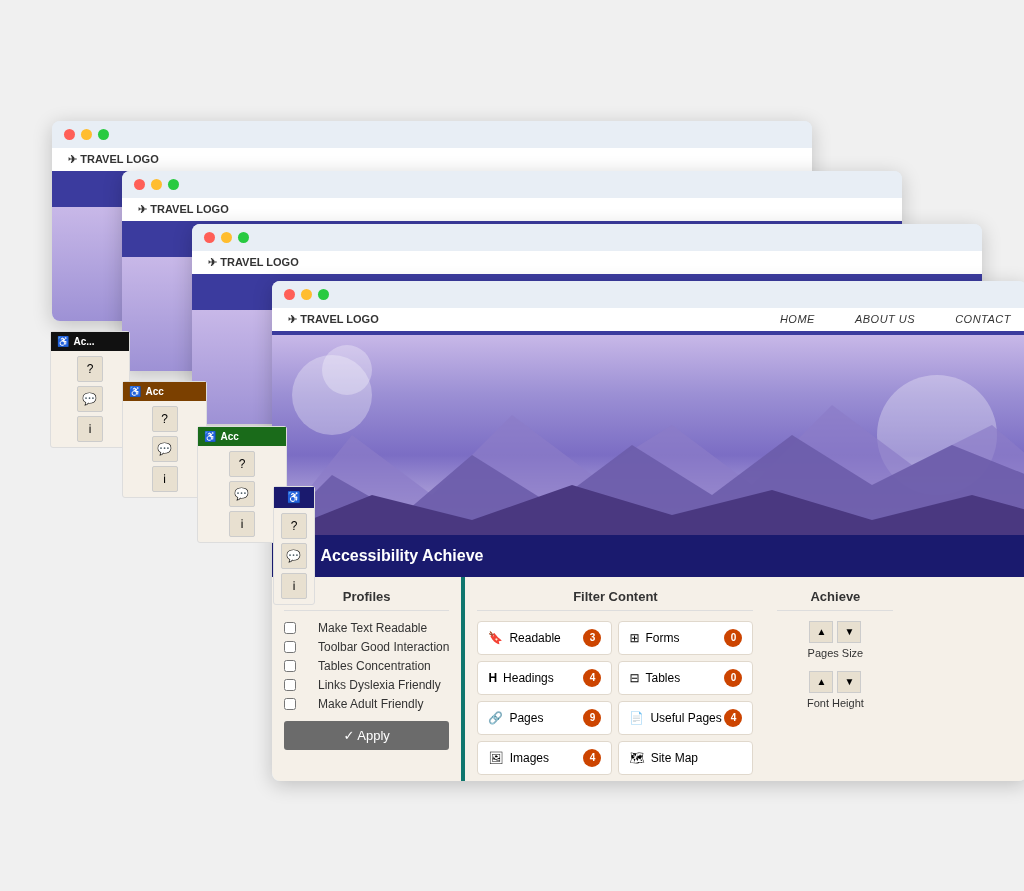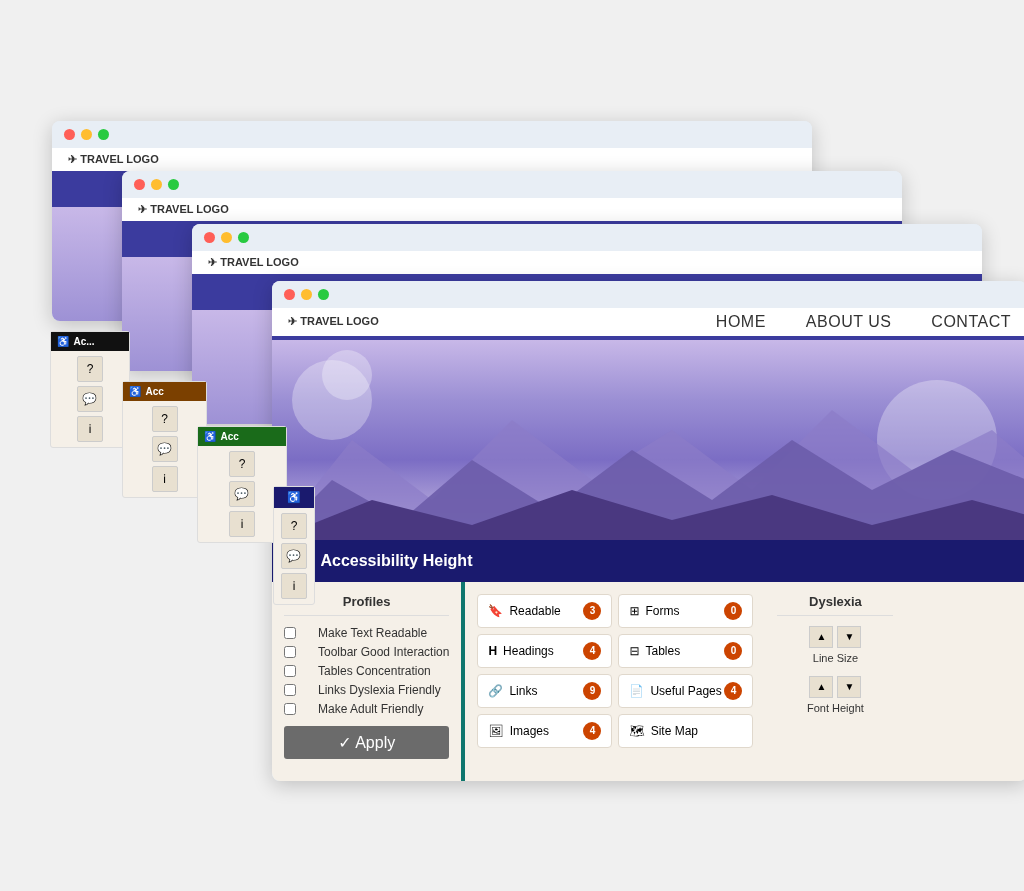--- a/index.html
+++ b/index.html
@@ -59,23 +59,24 @@
       height: 36px;
       gap: 40px;
     }
     .nav-links {
       display: flex;
       gap: 40px;
       margin-left: auto;
     }
     .nav-link {
       color: white;
-      font-size: 16px;
+      font-size: 11px;
       text-transform: uppercase;
       letter-spacing: 0.5px;
+      font-style: italic;
     }
 
     
     .win1 {
       top: 55px;
       left: 20px;
       width: 760px;
       height: 200px;
       transform: none;
       z-index: 1;
@@ -161,21 +162,21 @@
       width: 12px;
       height: 12px;
     }
 
     .apply-btn {
       background: #6b6b6b;
       color: white;
       border: none;
       padding: 7px 20px;
       border-radius: 3px;
-      font-size: 16px;
+      font-size: 13px;
       margin-top: 10px;
       cursor: pointer;
       display: flex;
       align-items: center;
       gap: 5px;
       width: 100%;
       justify-content: center;
     }
 
     .filter-section {
@@ -369,21 +370,21 @@
           <polygon points="0,160 60,100 130,140 200,80 280,130 360,70 440,120 520,60 600,110 680,70 755,100 755,160" fill="#6b5caa" opacity="0.9"></polygon>
 
           <polygon points="0,160 100,120 200,145 300,110 400,140 500,115 600,145 700,120 755,135 755,160" fill="#4a3880"></polygon>
         </svg>
       </div>
 
       <div style="position:relative;">
 
         <div class="toolbar-header">
           <span style="font-size:18px;">♿</span>
-          <span>Accessibility Height</span>
+          <span>Accessibility Achieve</span>
         </div>
 
         <div class="toolbar-body">
 
           <div class="toolbar-section">
             <div class="toolbar-section-title">Profiles</div>
             <label class="profile-item">
               <input type="checkbox" style="">
               <span>Make Text Readable</span>
             </label>
@@ -400,20 +401,21 @@
               <span>Links Dyslexia Friendly</span>
             </label>
             <label class="profile-item">
               <input type="checkbox" style="">
               <span>Make Adult Friendly</span>
             </label>
             <button class="apply-btn">✓ Apply</button>
           </div>
 
           <div class="filter-section">
+            <div class="toolbar-section-title">Filter Content</div>
             <div class="filter-grid">
 
               <div class="filter-item">
                 <div class="filter-item-left">
                   <span style="font-size:12px;">🔖</span>
                   <span>Readable</span>
                 </div>
                 <div class="badge">3</div>
               </div>
 
@@ -437,21 +439,21 @@
                 <div class="filter-item-left">
                   <span style="font-size:12px;">⊟</span>
                   <span>Tables</span>
                 </div>
                 <div class="badge badge-zero">0</div>
               </div>
 
               <div class="filter-item">
                 <div class="filter-item-left">
                   <span style="font-size:12px;">🔗</span>
-                  <span>Links</span>
+                  <span>Pages</span>
                 </div>
                 <div class="badge">9</div>
               </div>
 
               <div class="filter-item">
                 <div class="filter-item-left">
                   <span style="font-size:12px;">📄</span>
                   <span>Useful Pages</span>
                 </div>
                 <div class="badge">4</div>
@@ -469,28 +471,28 @@
                 <div class="filter-item-left">
                   <span style="font-size:12px;">🗺</span>
                   <span>Site Map</span>
                 </div>
               </div>
 
             </div>
           </div>
 
           <div class="readable-section">
-            <div class="toolbar-section-title">Dyslexia</div>
+            <div class="toolbar-section-title">Achieve</div>
 
             <div class="readable-control">
               <div class="control-buttons">
                 <button class="ctrl-btn">▲</button>
                 <button class="ctrl-btn">▼</button>
               </div>
-              <span class="control-label">Line Size</span>
+              <span class="control-label">Pages Size</span>
             </div>
 
             <div class="readable-control">
               <div class="control-buttons">
                 <button class="ctrl-btn">▲</button>
                 <button class="ctrl-btn">▼</button>
               </div>
               <span class="control-label">Font Height</span>
             </div>
           </div>

